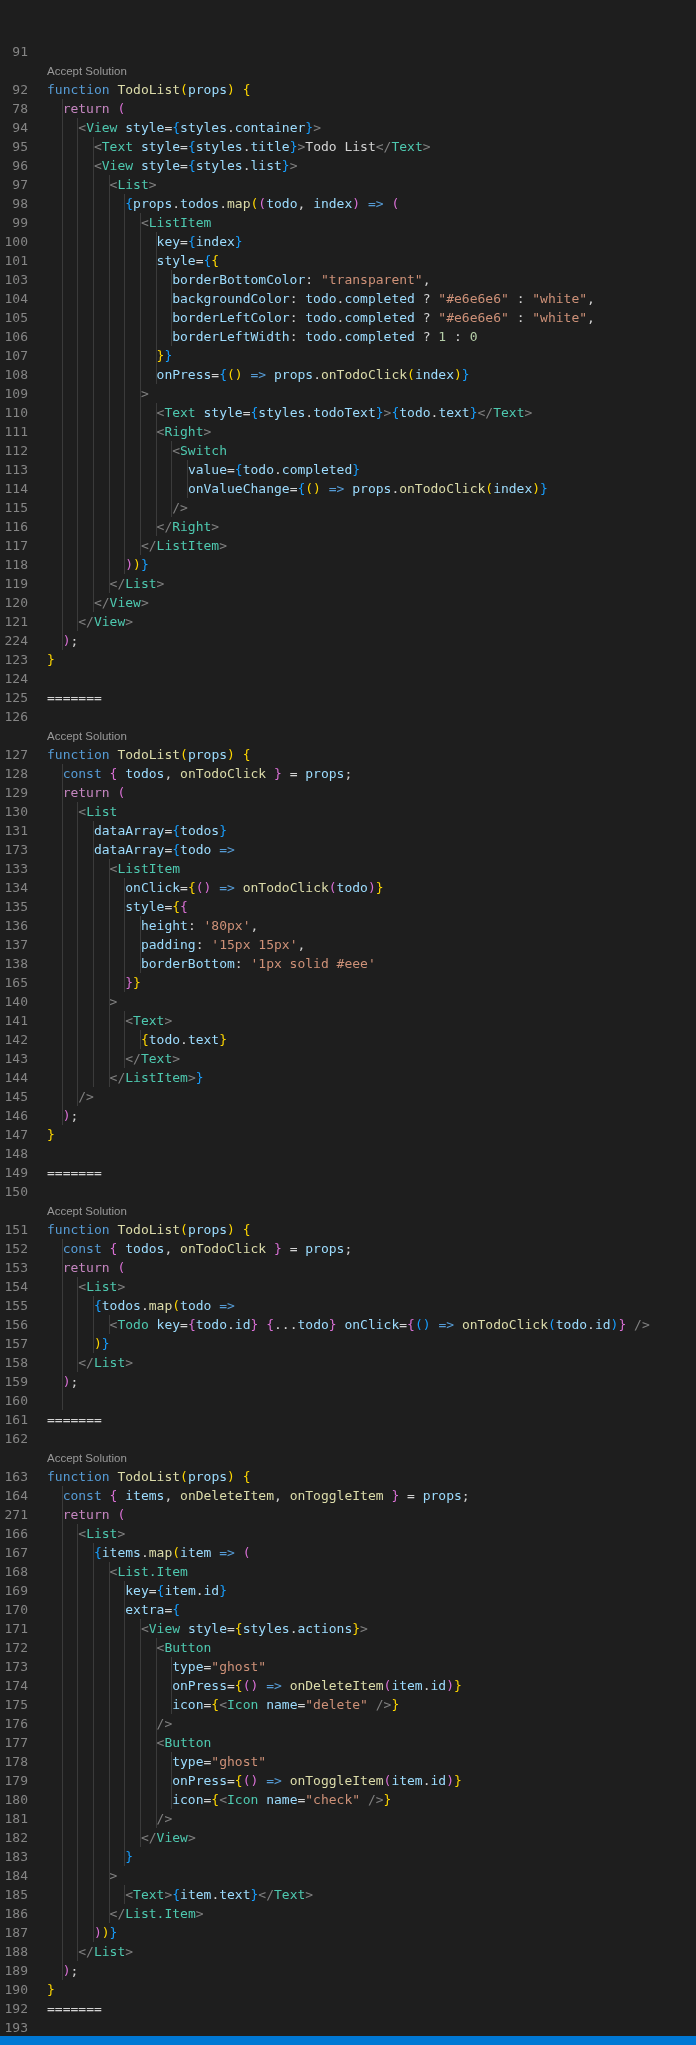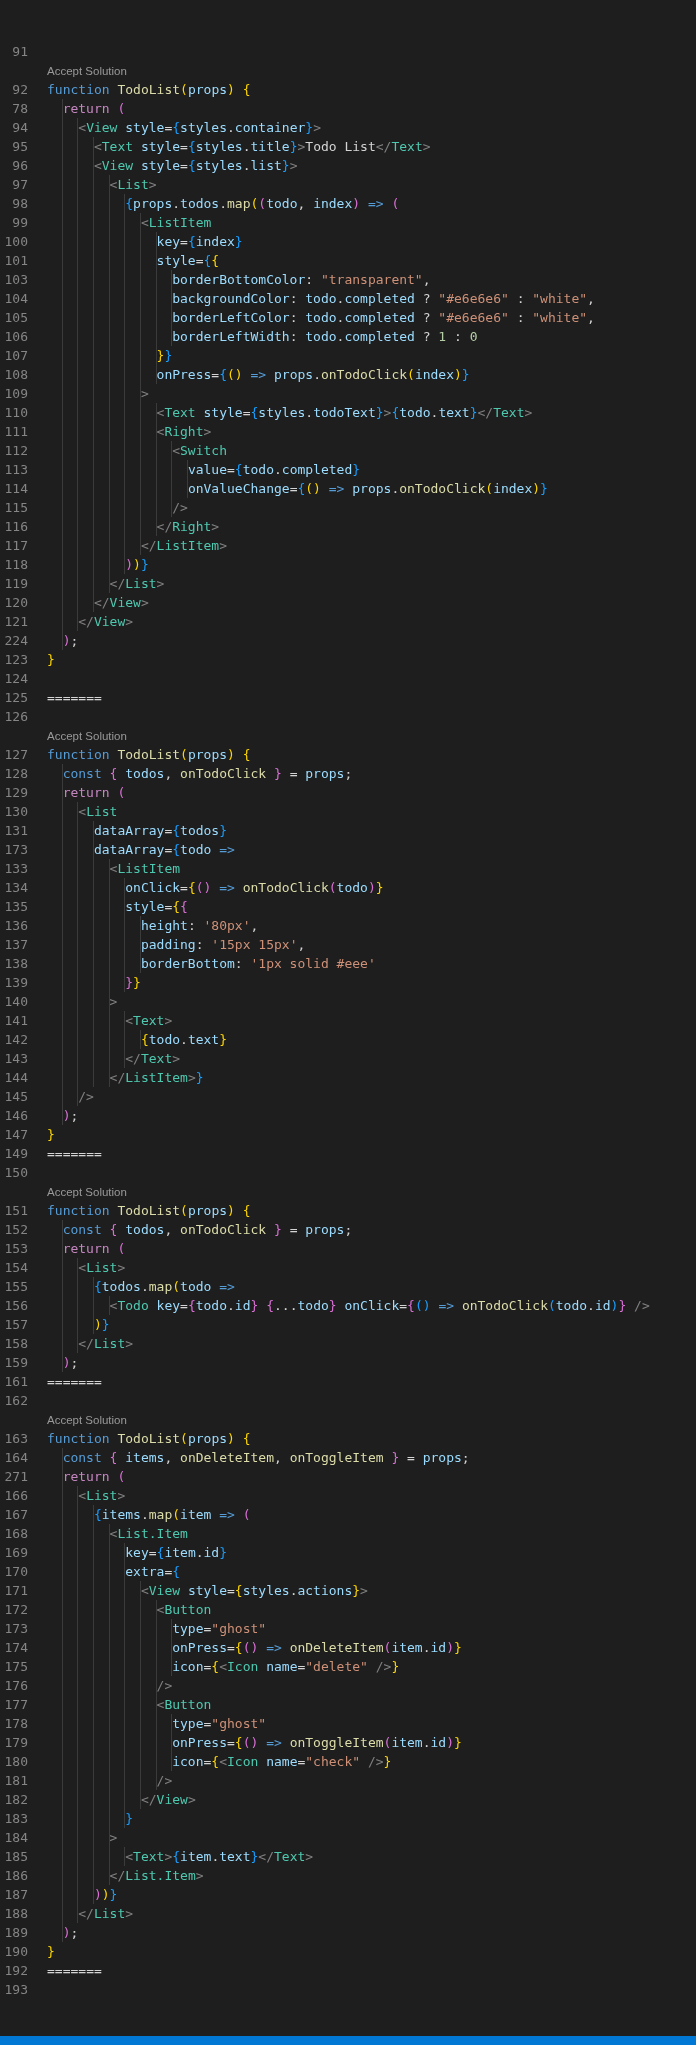--- a/index.html
+++ b/index.html
@@ -123,41 +123,43 @@
       <div class="row"><span class="ln">129</span><span class="code"><span class="sp" style="width: 2ch;"></span><span class="t-ctl">return</span><span class="t-pln"> </span><span class="t-b2">(</span></span></div>
       <div class="row"><span class="ln">130</span><span class="code"><span class="sp" style="width: 4ch;"></span><span class="t-ab">&lt;</span><span class="t-tag">List</span></span></div>
       <div class="row"><span class="ln">131</span><span class="code"><span class="sp" style="width: 6ch;"></span><span class="t-v">dataArray</span><span class="t-pln">=</span><span class="t-b3">{</span><span class="t-v">todos</span><span class="t-b3">}</span></span></div>
       <div class="row"><span class="ln">173</span><span class="code"><span class="sp" style="width: 6ch;"></span><span class="t-v">dataArray</span><span class="t-pln">=</span><span class="t-b3">{</span><span class="t-v">todo</span><span class="t-pln"> </span><span class="t-kw">=&gt;</span></span></div>
       <div class="row"><span class="ln">133</span><span class="code"><span class="sp" style="width: 8ch;"></span><span class="t-ab">&lt;</span><span class="t-tag">ListItem</span></span></div>
       <div class="row"><span class="ln">134</span><span class="code"><span class="sp" style="width: 10ch;"></span><span class="t-v">onClick</span><span class="t-pln">=</span><span class="t-b1">{</span><span class="t-b2">(</span><span class="t-b2">)</span><span class="t-pln"> </span><span class="t-kw">=&gt;</span><span class="t-pln"> </span><span class="t-fn">onTodoClick</span><span class="t-b2">(</span><span class="t-v">todo</span><span class="t-b2">)</span><span class="t-b1">}</span></span></div>
       <div class="row"><span class="ln">135</span><span class="code"><span class="sp" style="width: 10ch;"></span><span class="t-v">style</span><span class="t-pln">=</span><span class="t-b1">{</span><span class="t-b2">{</span></span></div>
       <div class="row"><span class="ln">136</span><span class="code"><span class="sp" style="width: 12ch;"></span><span class="t-v">height</span><span class="t-pln">: </span><span class="t-s">'80px'</span><span class="t-pln">,</span></span></div>
       <div class="row"><span class="ln">137</span><span class="code"><span class="sp" style="width: 12ch;"></span><span class="t-v">padding</span><span class="t-pln">: </span><span class="t-s">'15px 15px'</span><span class="t-pln">,</span></span></div>
       <div class="row"><span class="ln">138</span><span class="code"><span class="sp" style="width: 12ch;"></span><span class="t-v">borderBottom</span><span class="t-pln">: </span><span class="t-s">'1px solid #eee'</span></span></div>
-      <div class="row"><span class="ln">139</span><span class="code"><span class="sp" style="width: 10ch;"></span><span class="t-b2">}</span><span class="t-b1">}</span></span></div>
+      <div class="row"><span class="ln">165</span><span class="code"><span class="sp" style="width: 10ch;"></span><span class="t-b2">}</span><span class="t-b1">}</span></span></div>
       <div class="row"><span class="ln">140</span><span class="code"><span class="sp" style="width: 8ch;"></span><span class="t-ab">&gt;</span></span></div>
       <div class="row"><span class="ln">141</span><span class="code"><span class="sp" style="width: 10ch;"></span><span class="t-ab">&lt;</span><span class="t-tag">Text</span><span class="t-ab">&gt;</span></span></div>
       <div class="row"><span class="ln">142</span><span class="code"><span class="sp" style="width: 12ch;"></span><span class="t-b1">{</span><span class="t-v">todo</span><span class="t-pln">.</span><span class="t-v">text</span><span class="t-b1">}</span></span></div>
       <div class="row"><span class="ln">143</span><span class="code"><span class="sp" style="width: 10ch;"></span><span class="t-ab">&lt;/</span><span class="t-tag">Text</span><span class="t-ab">&gt;</span></span></div>
       <div class="row"><span class="ln">144</span><span class="code"><span class="sp" style="width: 8ch;"></span><span class="t-ab">&lt;/</span><span class="t-tag">ListItem</span><span class="t-ab">&gt;</span><span class="t-b3">}</span></span></div>
       <div class="row"><span class="ln">145</span><span class="code"><span class="sp" style="width: 4ch;"></span><span class="t-ab">/&gt;</span></span></div>
       <div class="row"><span class="ln">146</span><span class="code"><span class="sp" style="width: 2ch;"></span><span class="t-b2">)</span><span class="t-pln">;</span></span></div>
       <div class="row"><span class="ln">147</span><span class="code"><span class="t-b1">}</span></span></div>
+      <div class="row"><span class="ln">148</span><span class="code"></span></div>
       <div class="row"><span class="ln">149</span><span class="code"><span class="t-pln">=======</span></span></div>
       <div class="row"><span class="ln">150</span><span class="code"></span></div>
       <div class="row"><span class="ln"></span><span class="lens-text">Accept Solution</span></div>
       <div class="row"><span class="ln">151</span><span class="code"><span class="t-kw">function</span><span class="t-pln"> </span><span class="t-fn">TodoList</span><span class="t-b1">(</span><span class="t-v">props</span><span class="t-b1">)</span><span class="t-pln"> </span><span class="t-b1">{</span></span></div>
       <div class="row"><span class="ln">152</span><span class="code"><span class="sp" style="width: 2ch;"></span><span class="t-kw">const</span><span class="t-pln"> </span><span class="t-b2">{</span><span class="t-pln"> </span><span class="t-v">todos</span><span class="t-pln">, </span><span class="t-fn">onTodoClick</span><span class="t-pln"> </span><span class="t-b2">}</span><span class="t-pln"> = </span><span class="t-v">props</span><span class="t-pln">;</span></span></div>
       <div class="row"><span class="ln">153</span><span class="code"><span class="sp" style="width: 2ch;"></span><span class="t-ctl">return</span><span class="t-pln"> </span><span class="t-b2">(</span></span></div>
       <div class="row"><span class="ln">154</span><span class="code"><span class="sp" style="width: 4ch;"></span><span class="t-ab">&lt;</span><span class="t-tag">List</span><span class="t-ab">&gt;</span></span></div>
       <div class="row"><span class="ln">155</span><span class="code"><span class="sp" style="width: 6ch;"></span><span class="t-b3">{</span><span class="t-v">todos</span><span class="t-pln">.</span><span class="t-fn">map</span><span class="t-b1">(</span><span class="t-v">todo</span><span class="t-pln"> </span><span class="t-kw">=&gt;</span></span></div>
       <div class="row"><span class="ln">156</span><span class="code"><span class="sp" style="width: 8ch;"></span><span class="t-ab">&lt;</span><span class="t-tag">Todo</span><span class="t-pln"> </span><span class="t-v">key</span><span class="t-pln">=</span><span class="t-b2">{</span><span class="t-v">todo</span><span class="t-pln">.</span><span class="t-v">id</span><span class="t-b2">}</span><span class="t-pln"> </span><span class="t-b2">{</span><span class="t-pln">...</span><span class="t-v">todo</span><span class="t-b2">}</span><span class="t-pln"> </span><span class="t-v">onClick</span><span class="t-pln">=</span><span class="t-b2">{</span><span class="t-b3">(</span><span class="t-b3">)</span><span class="t-pln"> </span><span class="t-kw">=&gt;</span><span class="t-pln"> </span><span class="t-fn">onTodoClick</span><span class="t-b3">(</span><span class="t-v">todo</span><span class="t-pln">.</span><span class="t-v">id</span><span class="t-b3">)</span><span class="t-b2">}</span><span class="t-pln"> </span><span class="t-ab">/&gt;</span></span></div>
       <div class="row"><span class="ln">157</span><span class="code"><span class="sp" style="width: 6ch;"></span><span class="t-b1">)</span><span class="t-b3">}</span></span></div>
       <div class="row"><span class="ln">158</span><span class="code"><span class="sp" style="width: 4ch;"></span><span class="t-ab">&lt;/</span><span class="t-tag">List</span><span class="t-ab">&gt;</span></span></div>
       <div class="row"><span class="ln">159</span><span class="code"><span class="sp" style="width: 2ch;"></span><span class="t-b2">)</span><span class="t-pln">;</span></span></div>
+      <div class="row"><span class="ln">160</span><span class="code"><span class="sp" style="width: 2ch;"></span></span></div>
       <div class="row"><span class="ln">161</span><span class="code"><span class="t-pln">=======</span></span></div>
       <div class="row"><span class="ln">162</span><span class="code"></span></div>
       <div class="row"><span class="ln"></span><span class="lens-text">Accept Solution</span></div>
       <div class="row"><span class="ln">163</span><span class="code"><span class="t-kw">function</span><span class="t-pln"> </span><span class="t-fn">TodoList</span><span class="t-b1">(</span><span class="t-v">props</span><span class="t-b1">)</span><span class="t-pln"> </span><span class="t-b1">{</span></span></div>
       <div class="row"><span class="ln">164</span><span class="code"><span class="sp" style="width: 2ch;"></span><span class="t-kw">const</span><span class="t-pln"> </span><span class="t-b2">{</span><span class="t-pln"> </span><span class="t-v">items</span><span class="t-pln">, </span><span class="t-fn">onDeleteItem</span><span class="t-pln">, </span><span class="t-fn">onToggleItem</span><span class="t-pln"> </span><span class="t-b2">}</span><span class="t-pln"> = </span><span class="t-v">props</span><span class="t-pln">;</span></span></div>
       <div class="row"><span class="ln">271</span><span class="code"><span class="sp" style="width: 2ch;"></span><span class="t-ctl">return</span><span class="t-pln"> </span><span class="t-b2">(</span></span></div>
       <div class="row"><span class="ln">166</span><span class="code"><span class="sp" style="width: 4ch;"></span><span class="t-ab">&lt;</span><span class="t-tag">List</span><span class="t-ab">&gt;</span></span></div>
       <div class="row"><span class="ln">167</span><span class="code"><span class="sp" style="width: 6ch;"></span><span class="t-b3">{</span><span class="t-v">items</span><span class="t-pln">.</span><span class="t-fn">map</span><span class="t-b1">(</span><span class="t-v">item</span><span class="t-pln"> </span><span class="t-kw">=&gt;</span><span class="t-pln"> </span><span class="t-b2">(</span></span></div>
       <div class="row"><span class="ln">168</span><span class="code"><span class="sp" style="width: 8ch;"></span><span class="t-ab">&lt;</span><span class="t-tag">List.Item</span></span></div>
       <div class="row"><span class="ln">169</span><span class="code"><span class="sp" style="width: 10ch;"></span><span class="t-v">key</span><span class="t-pln">=</span><span class="t-b3">{</span><span class="t-v">item</span><span class="t-pln">.</span><span class="t-v">id</span><span class="t-b3">}</span></span></div>

